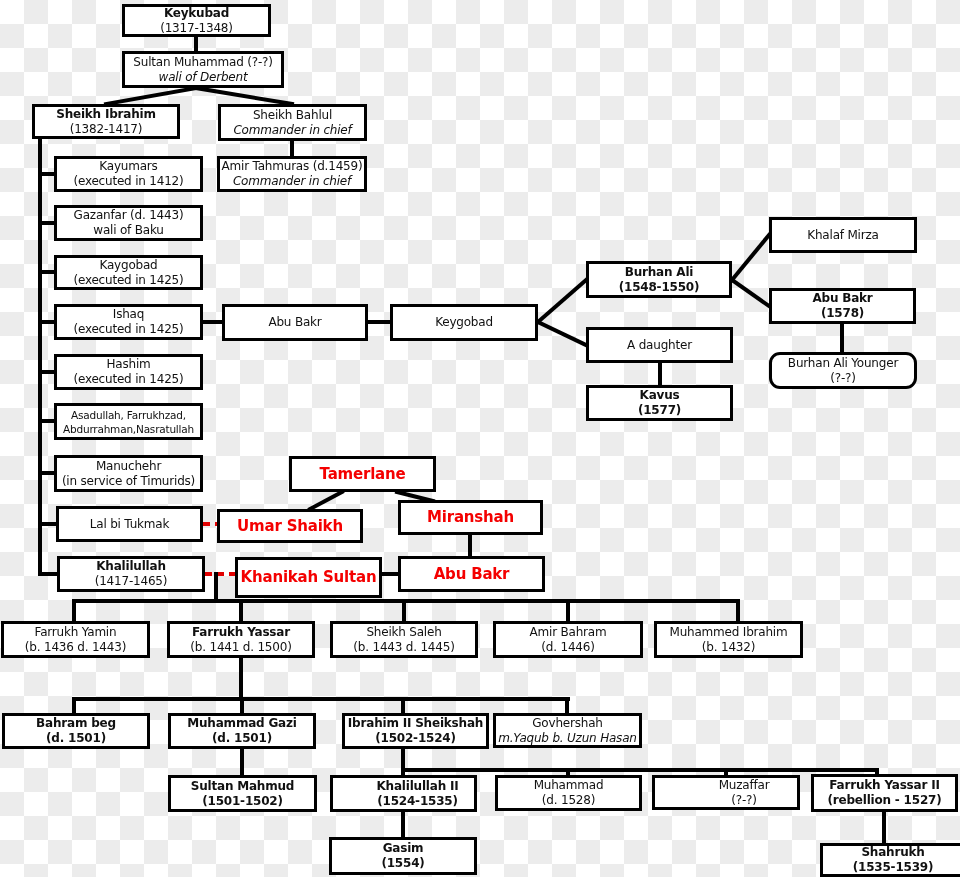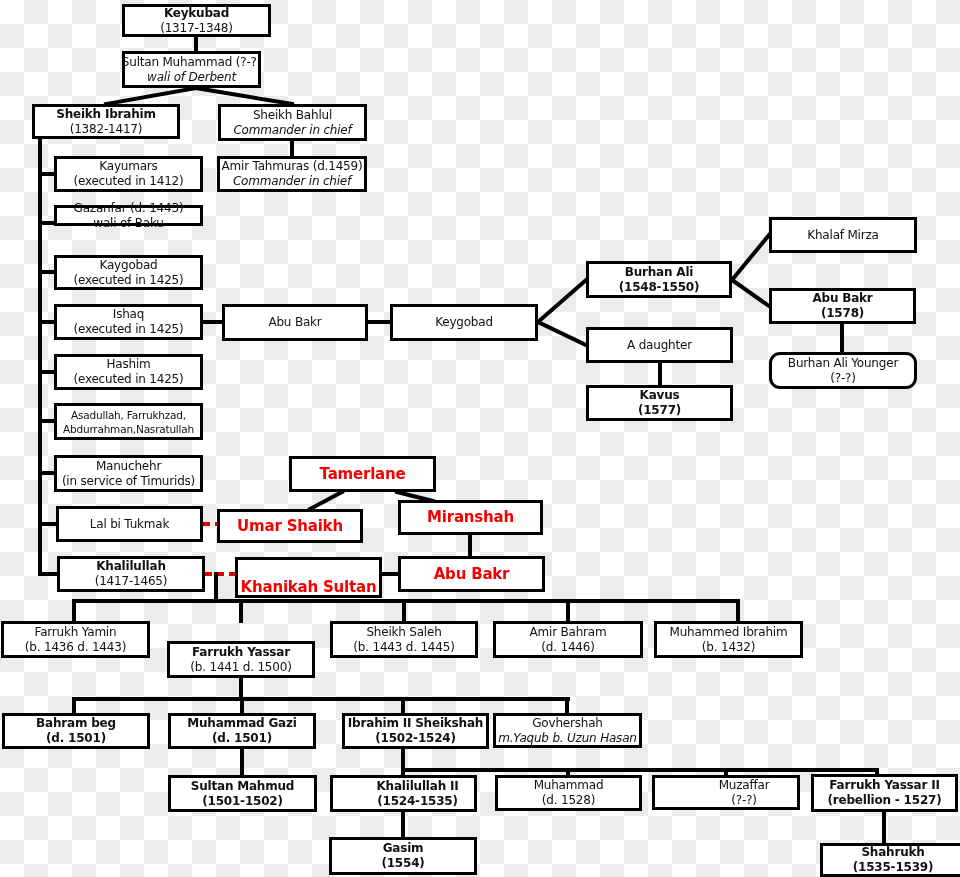--- a/index.html
+++ b/index.html
@@ -86,41 +86,41 @@
       <polyline points="726,770 726,775"></polyline>
       <polyline points="877,770 877,774"></polyline>
       <polyline points="403,812 403,837"></polyline>
       <polyline points="884,812 884,843"></polyline>
     </svg>
 
 <div class="node" style="left: 122px; top: 4px; width: 149px; height: 33px;">
       <div class="l1 b">Keykubad</div>
       <div class="l2">(1317-1348)</div>
     </div>
-    <div class="node" style="left: 122px; top: 51px; width: 139px; height: 37px;">
+    <div class="node" style="left: 122px; top: 51px; width: 162px; height: 37px;">
       <div class="l1">Sultan Muhammad (?-?)</div>
       <div class="l2 i">wali of Derbent</div>
     </div>
     <div class="node" style="left: 32px; top: 104px; width: 148px; height: 35px;">
       <div class="l1 b">Sheikh Ibrahim</div>
       <div class="l2">(1382-1417)</div>
     </div>
     <div class="node" style="left: 218px; top: 104px; width: 149px; height: 37px;">
       <div class="l1">Sheikh Bahlul</div>
       <div class="l2 i">Commander in chief</div>
     </div>
     <div class="node" style="left: 54px; top: 156px; width: 149px; height: 36px;">
       <div class="l1">Kayumars</div>
       <div class="l2">(executed in 1412)</div>
     </div>
     <div class="node" style="left: 217px; top: 156px; width: 150px; height: 36px;">
       <div class="l1">Amir Tahmuras (d.1459)</div>
       <div class="l2 i">Commander in chief</div>
     </div>
-    <div class="node" style="left: 54px; top: 205px; width: 149px; height: 21px;">
+    <div class="node" style="left: 54px; top: 205px; width: 149px; height: 36px;">
       <div class="l1">Gazanfar (d. 1443)</div>
       <div class="l2">wali of Baku</div>
     </div>
     <div class="node" style="left: 54px; top: 255px; width: 149px; height: 35px;">
       <div class="l1">Kaygobad</div>
       <div class="l2">(executed in 1425)</div>
     </div>
     <div class="node" style="left: 54px; top: 304px; width: 149px; height: 36px;">
       <div class="l1">Ishaq</div>
       <div class="l2">(executed in 1425)</div>
@@ -174,31 +174,31 @@
     </div>
     <div class="node red" style="left: 289px; top: 456px; width: 147px; height: 36px;">
       <div class="l1">Tamerlane</div>
     </div>
     <div class="node red" style="left: 217px; top: 509px; width: 146px; height: 34px;">
       <div class="l1">Umar Shaikh</div>
     </div>
     <div class="node red" style="left: 398px; top: 500px; width: 145px; height: 35px;">
       <div class="l1">Miranshah</div>
     </div>
-    <div class="node red" style="left: 235px; top: 557px; width: 147px; height: 41px; justify-content: flex-end;">
+    <div class="node red" style="left: 235px; top: 557px; width: 147px; height: 41px;">
       <div class="l1">Khanikah Sultan</div>
     </div>
     <div class="node red" style="left: 398px; top: 556px; width: 147px; height: 36px;">
       <div class="l1">Abu Bakr</div>
     </div>
     <div class="node" style="left: 1px; top: 621px; width: 149px; height: 37px;">
       <div class="l1">Farrukh Yamin</div>
       <div class="l2">(b. 1436 d. 1443)</div>
     </div>
-    <div class="node" style="left: 167px; top: 621px; width: 148px; height: 37px; margin-top: 20px;">
+    <div class="node" style="left: 167px; top: 621px; width: 148px; height: 37px;">
       <div class="l1 b">Farrukh Yassar</div>
       <div class="l2">(b. 1441 d. 1500)</div>
     </div>
     <div class="node" style="left: 330px; top: 621px; width: 148px; height: 37px;">
       <div class="l1">Sheikh Saleh</div>
       <div class="l2">(b. 1443 d. 1445)</div>
     </div>
     <div class="node" style="left: 493px; top: 621px; width: 150px; height: 37px;">
       <div class="l1">Amir Bahram</div>
       <div class="l2">(d. 1446)</div>

